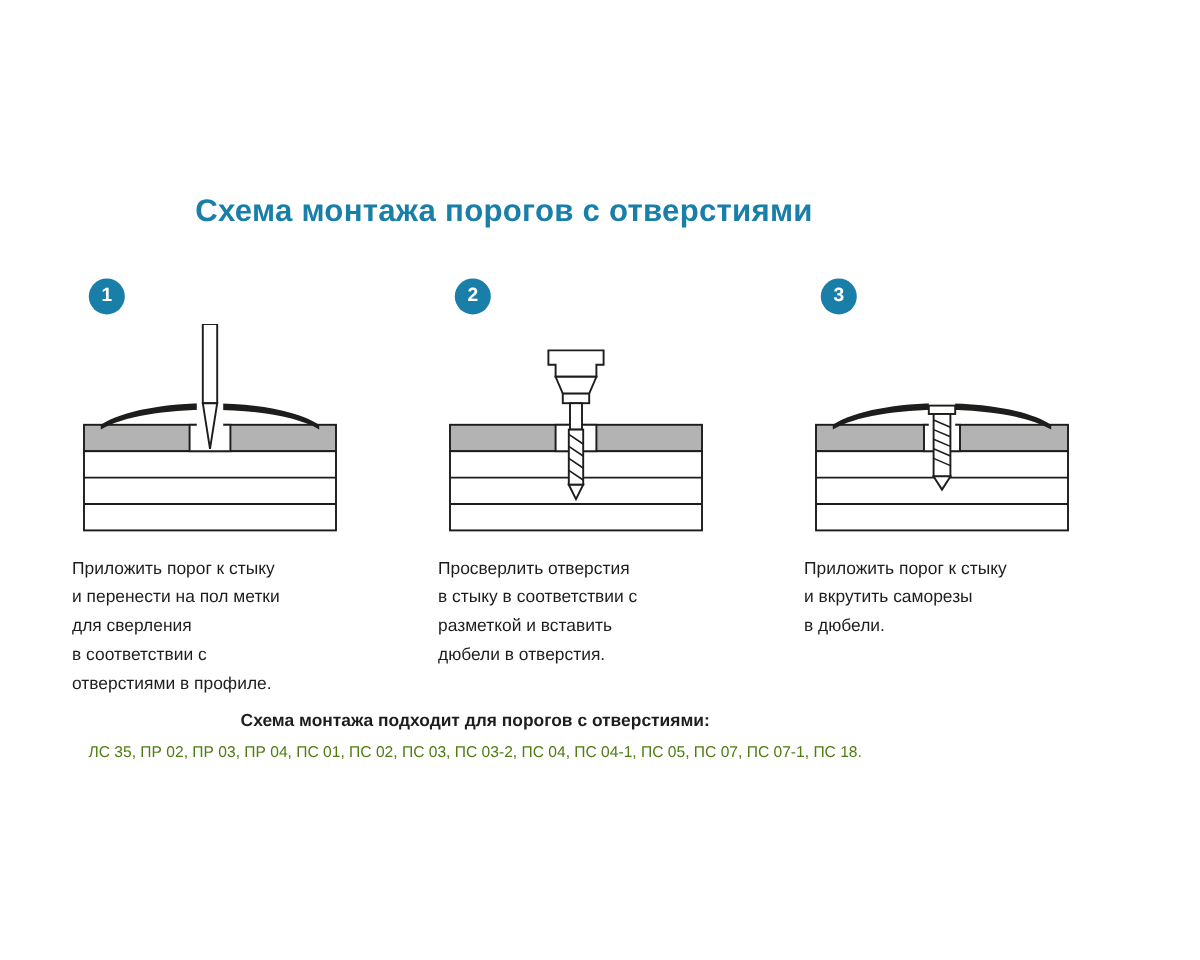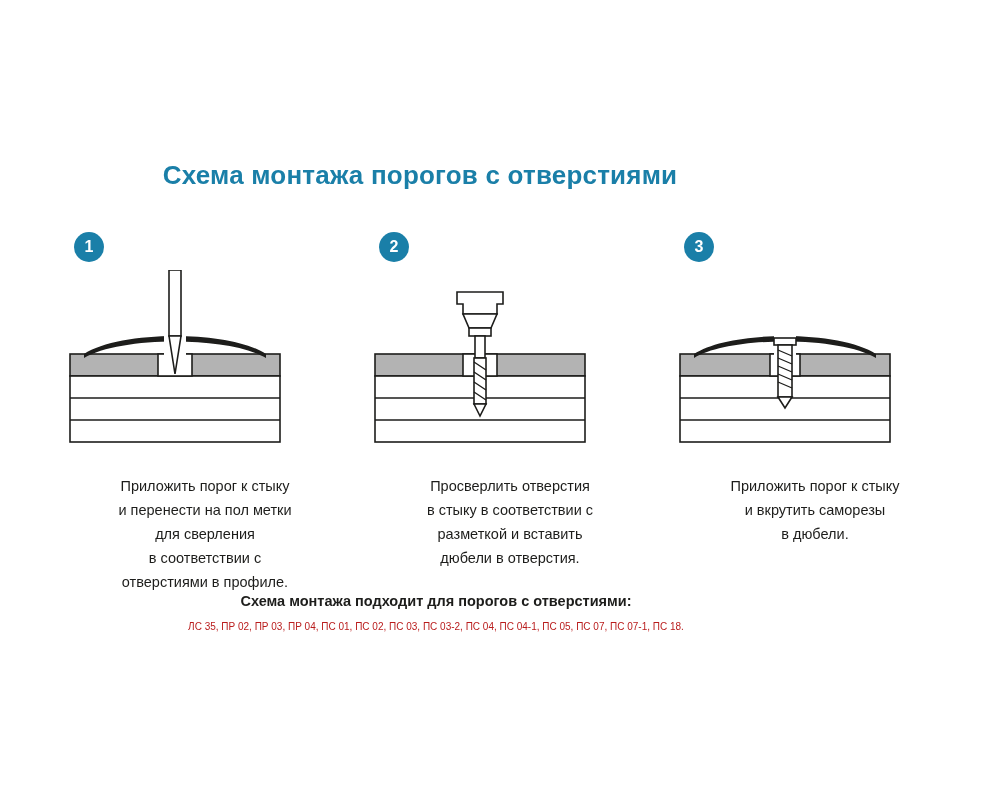--- a/index.html
+++ b/index.html
@@ -54,44 +54,42 @@
     align-items: center;
     justify-content: center;
     margin-left: 14px;
   }
   .figure {
     margin-top: 8px;
     height: 180px;
     position: relative;
   }
   .caption {
-    margin-top: 24px;
-    text-align: center;
+    margin-top: 12px;
     font-size: 14.5px;
     line-height: 24px;
     color: #1d1d1b;
     white-space: pre-line;
   }
   .footer {
     position: absolute;
     top: 588px;
     left: 0;
     width: 792px;
     text-align: center;
-    padding-left: 40px;
   }
   .footer-line1 {
     font-size: 14.5px;
     font-weight: bold;
     color: #1d1d1b;
     line-height: 26px;
   }
   .footer-line2 {
-    font-size: 10px;
-    color: #b91c1c;
+    font-size: 13px;
+    color: #4d7c0f;
     line-height: 26px;
   }
 </style>
 </head>
 <body>
 
 <div class="page">
 
   <div class="title">Схема монтажа порогов с отверстиями</div>
 

